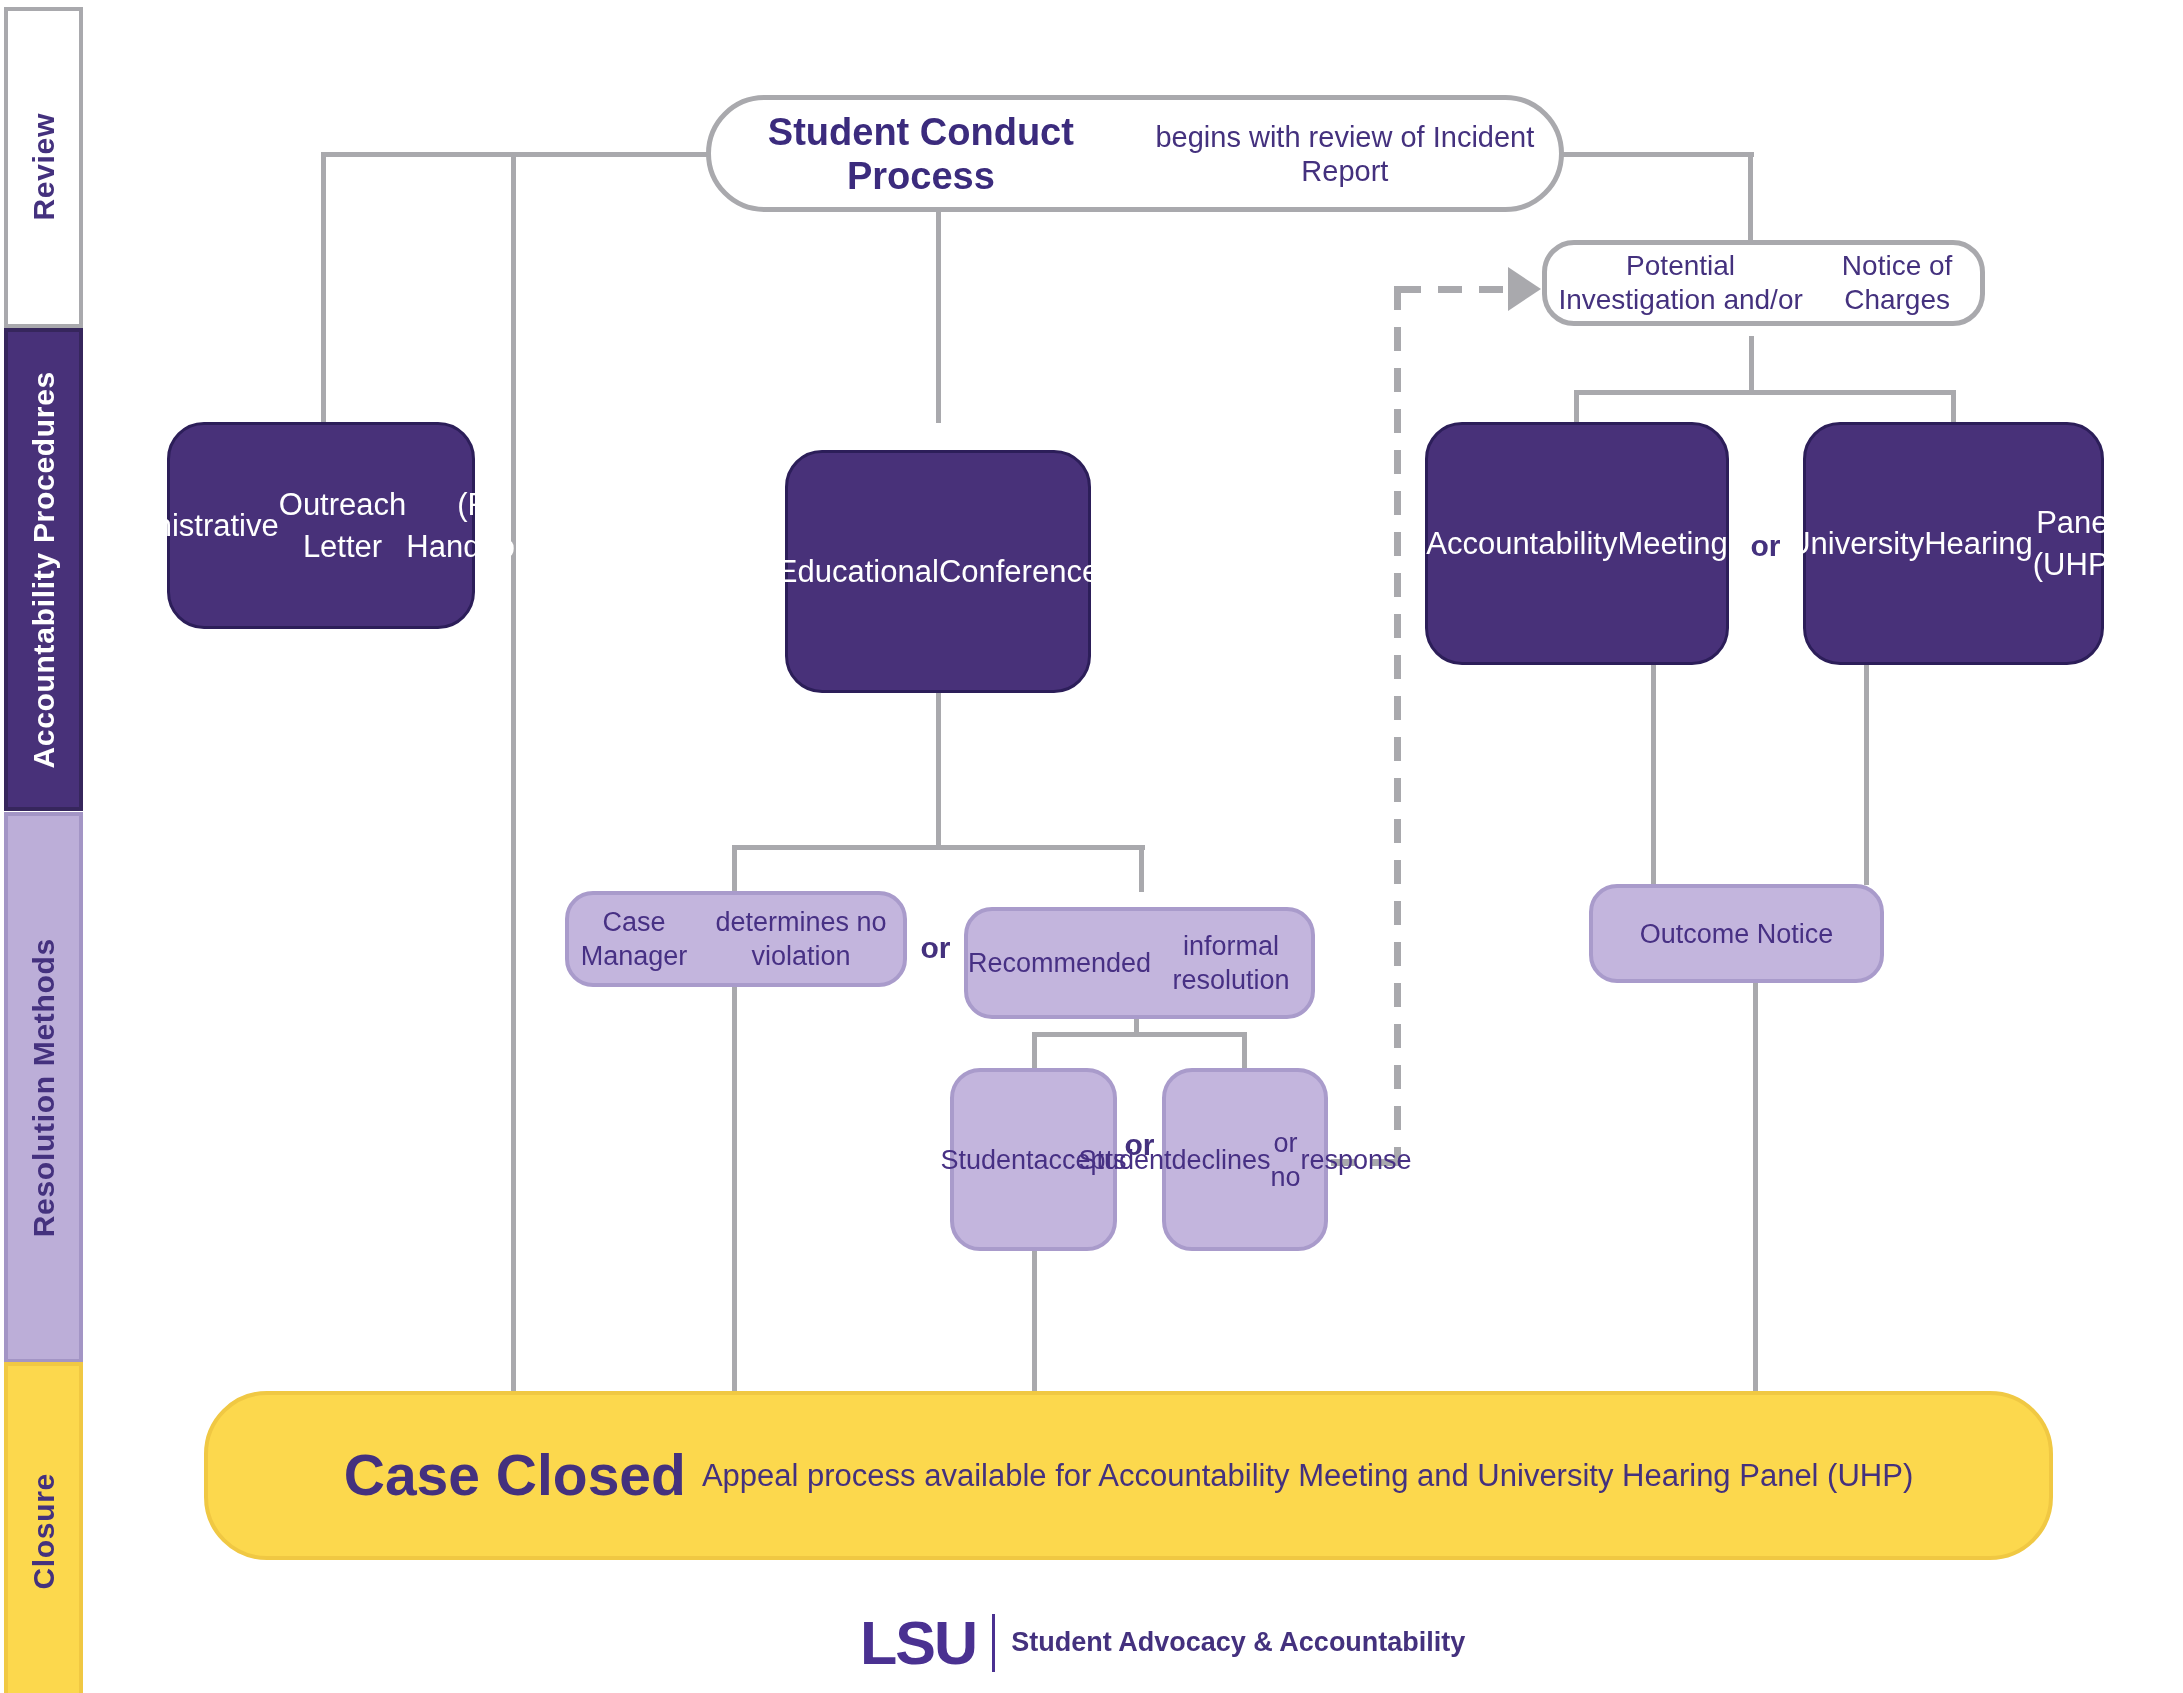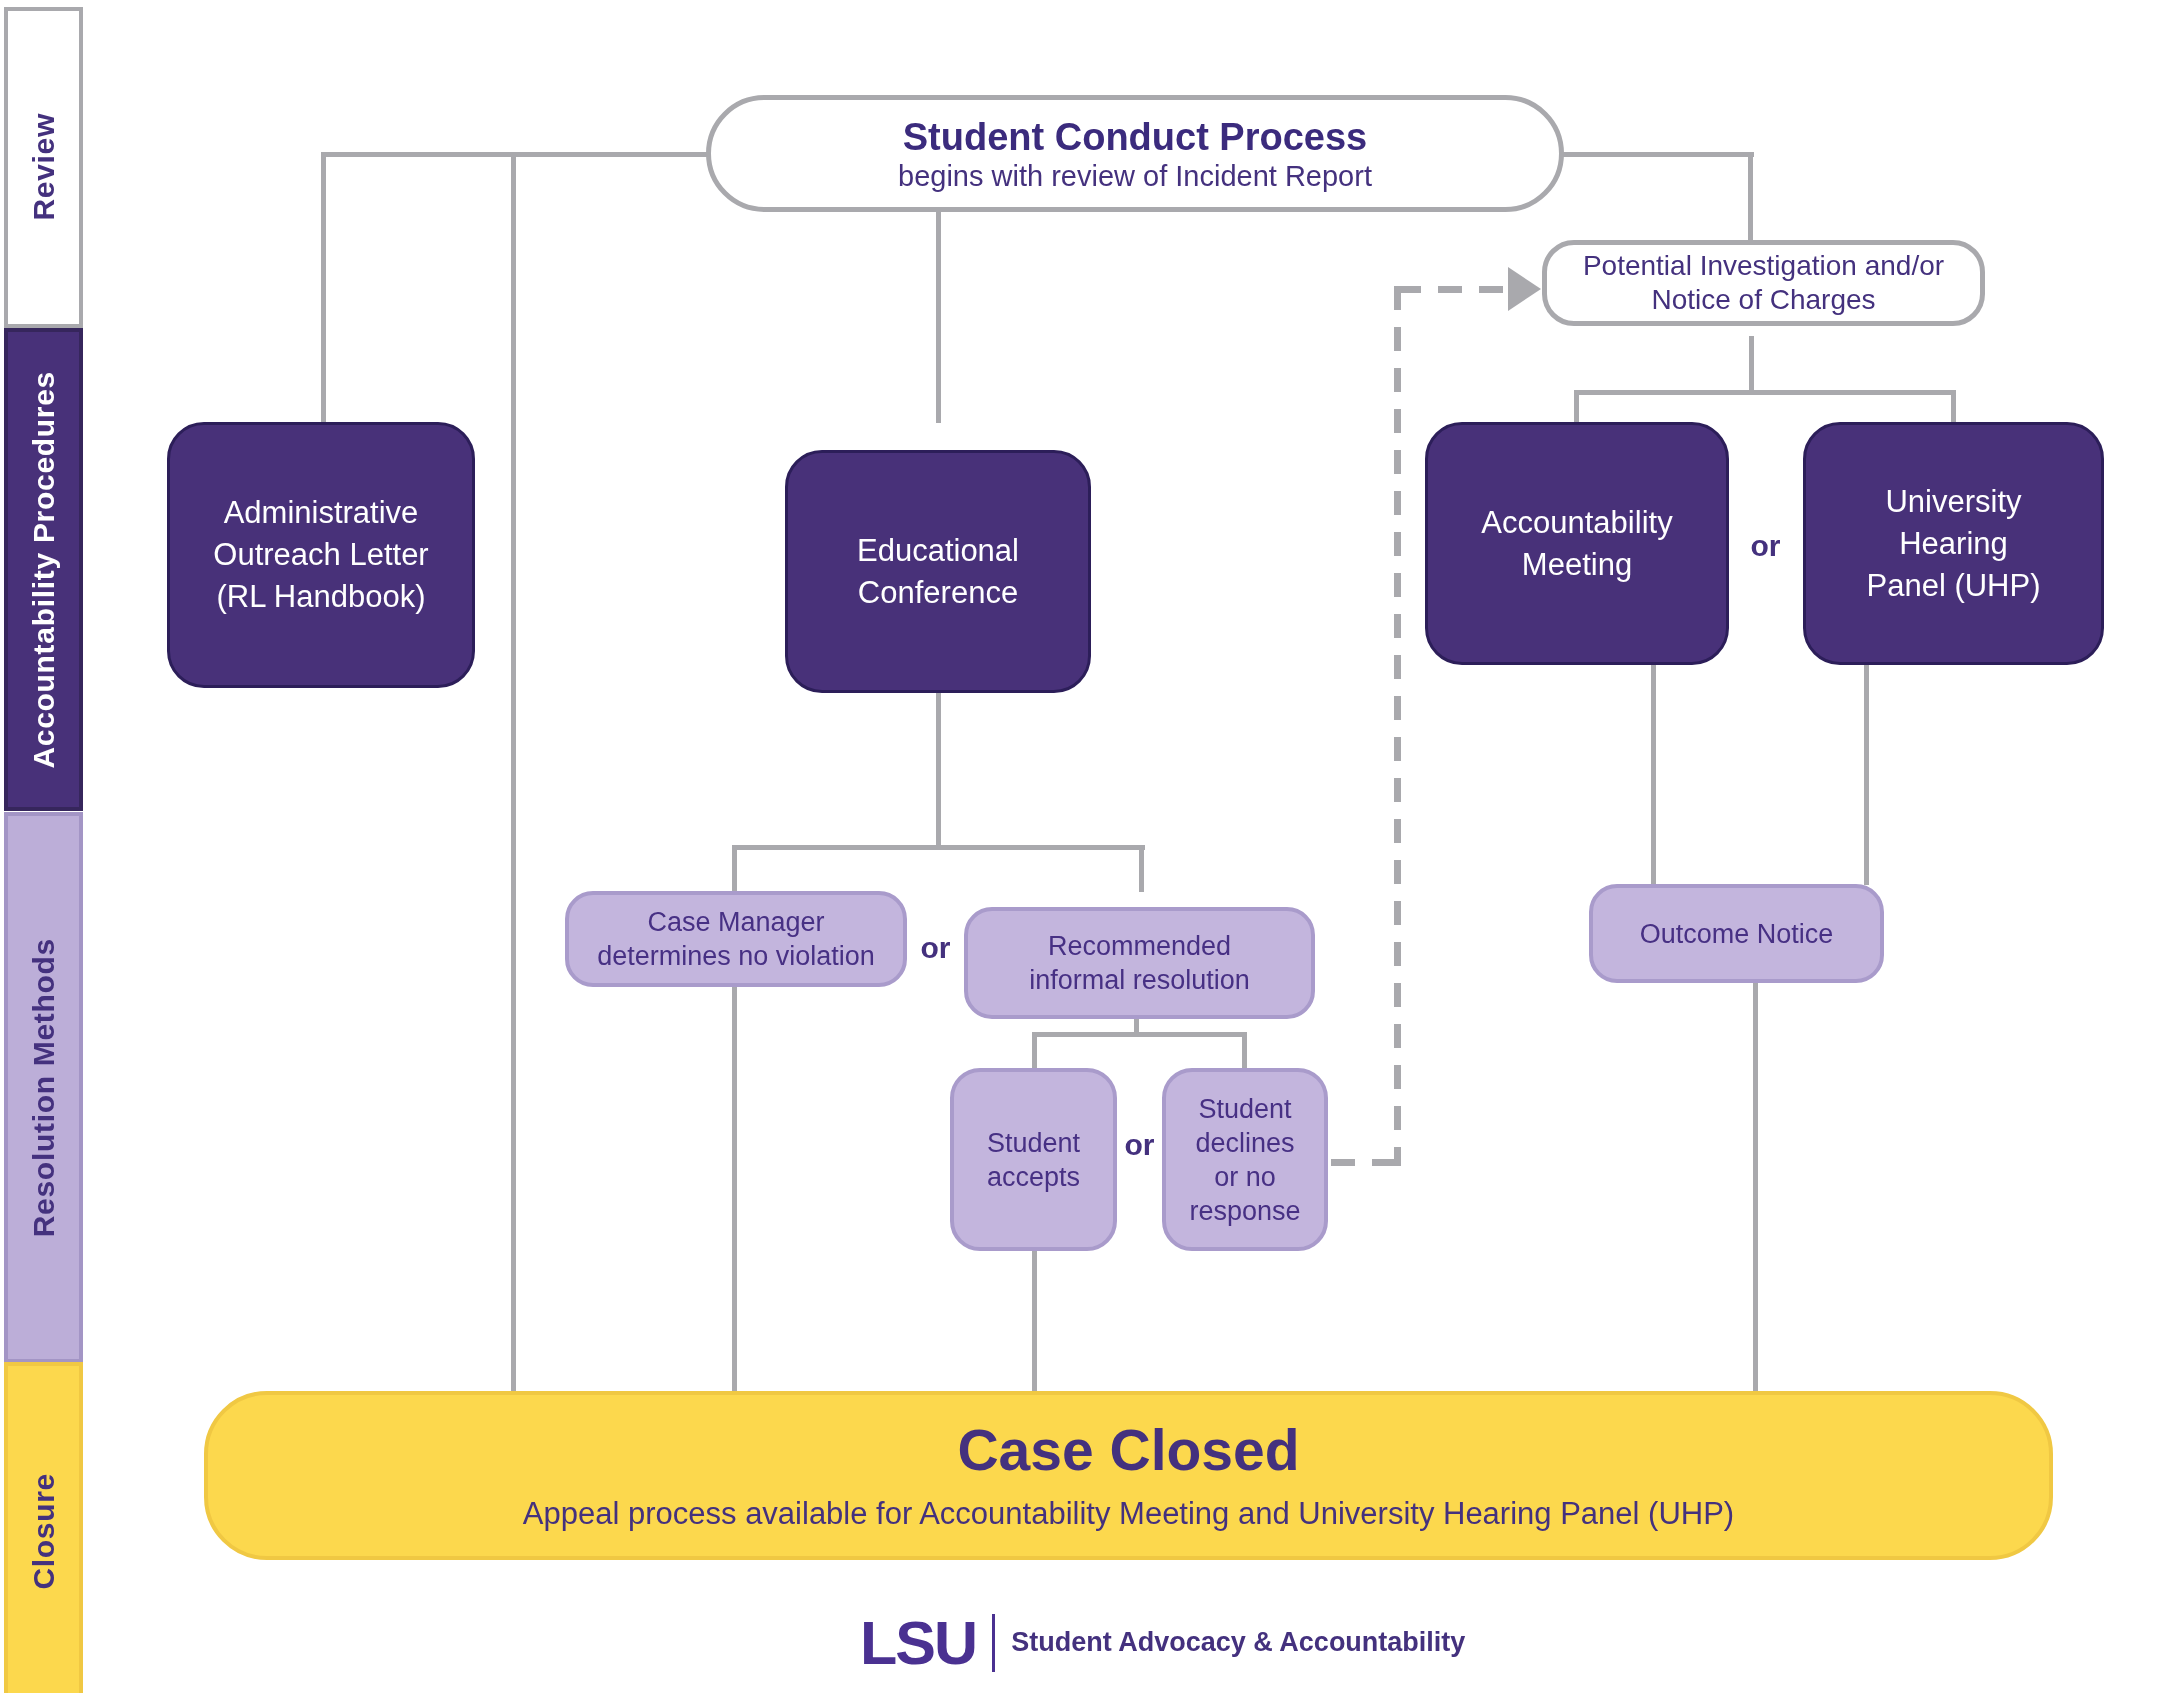--- a/index.html
+++ b/index.html
@@ -25,33 +25,33 @@
   .ln{position:absolute;background:#a9a9ad;z-index:1;}
   .dash-h{position:absolute;height:6.6px;z-index:1;
     background:repeating-linear-gradient(90deg,#a9a9ad 0 24px,transparent 24px 41px);}
   .dash-v{position:absolute;width:6.6px;z-index:1;
     background:repeating-linear-gradient(180deg,#a9a9ad 0 24px,transparent 24px 41px);}
   .arrow-right{position:absolute;width:0;height:0;z-index:1;
     border-top:22px solid transparent;border-bottom:22px solid transparent;
     border-left:33px solid #a9a9ad;}
   
   .node{position:absolute;box-sizing:border-box;z-index:2;
-        display:flex;flex-direction:column;align-items:center;justify-content:center;
+        display:flex;flex-direction:row;align-items:center;justify-content:center;
         text-align:center;}
   .node-white{background:#ffffff;border:5.3px solid #a9a9ad;}
   .node-dark{background:#483179;border:3.3px solid #2c1e59;color:#ffffff;}
   .node-lav{background:#c3b5dd;border:4px solid #a99bcb;color:#473084;}
   .node-yellow{background:#fcd84d;border:4.6px solid #f0c843;color:#44317e;}
   .scp{left:706px;top:95px;width:858px;height:117px;border-radius:59px;}
   .scp .t1{font-size:38px;font-weight:700;color:#3b2b7d;line-height:44px;}
   .scp .t2{font-size:29px;color:#44317e;line-height:34px;}
   .potential{left:1542px;top:240px;width:443px;height:86px;border-radius:32px;}
   .potential .row{font-size:28px;color:#44317e;line-height:34px;}
   .dark-lines .row{font-size:31px;line-height:42px;font-weight:400;}
-  .admin{left:167px;top:422px;width:308px;height:266px;border-radius:37px;}
+  .admin{left:167px;top:422px;width:308px;height:207px;border-radius:37px;}
   .educonf{left:785px;top:422px;width:306px;height:243px;border-radius:37px;margin-top:28px;}
   .accmeet{left:1425px;top:422px;width:304px;height:243px;border-radius:37px;}
   .uhp{left:1803px;top:422px;width:301px;height:243px;border-radius:37px;}
   .lav-sm .row{font-size:27px;line-height:34px;}
   .casemgr{left:565px;top:891px;width:342px;height:96px;border-radius:28px;}
   .recommended{left:964px;top:891px;width:351px;height:112px;border-radius:28px;margin-top:16px;}
   .outcome{left:1589px;top:884px;width:295px;height:99px;border-radius:28px;}
   .accepts{left:950px;top:1068px;width:167px;height:183px;border-radius:30px;}
   .declines{left:1162px;top:1068px;width:166px;height:183px;border-radius:30px;}
   .caseclosed{left:204px;top:1391px;width:1849px;height:169px;border-radius:63px;gap:16px;}

